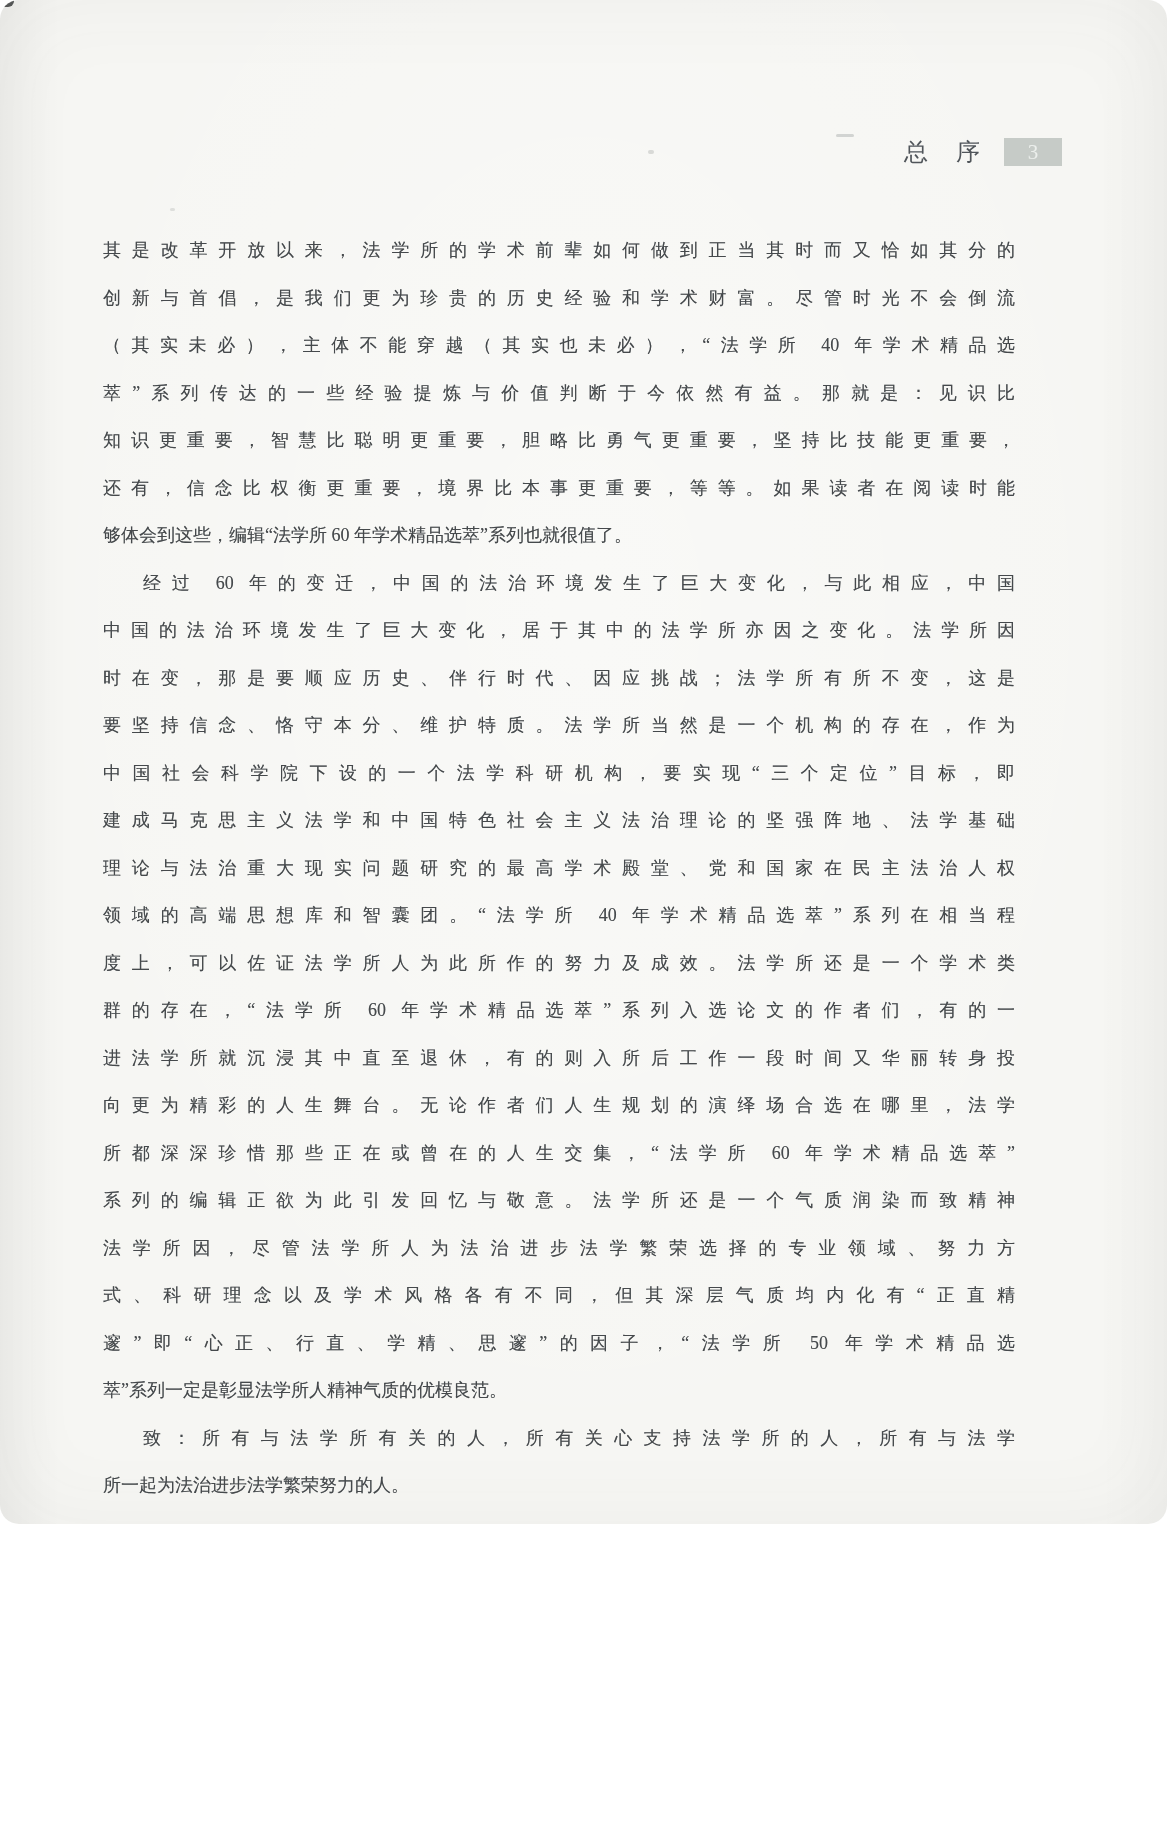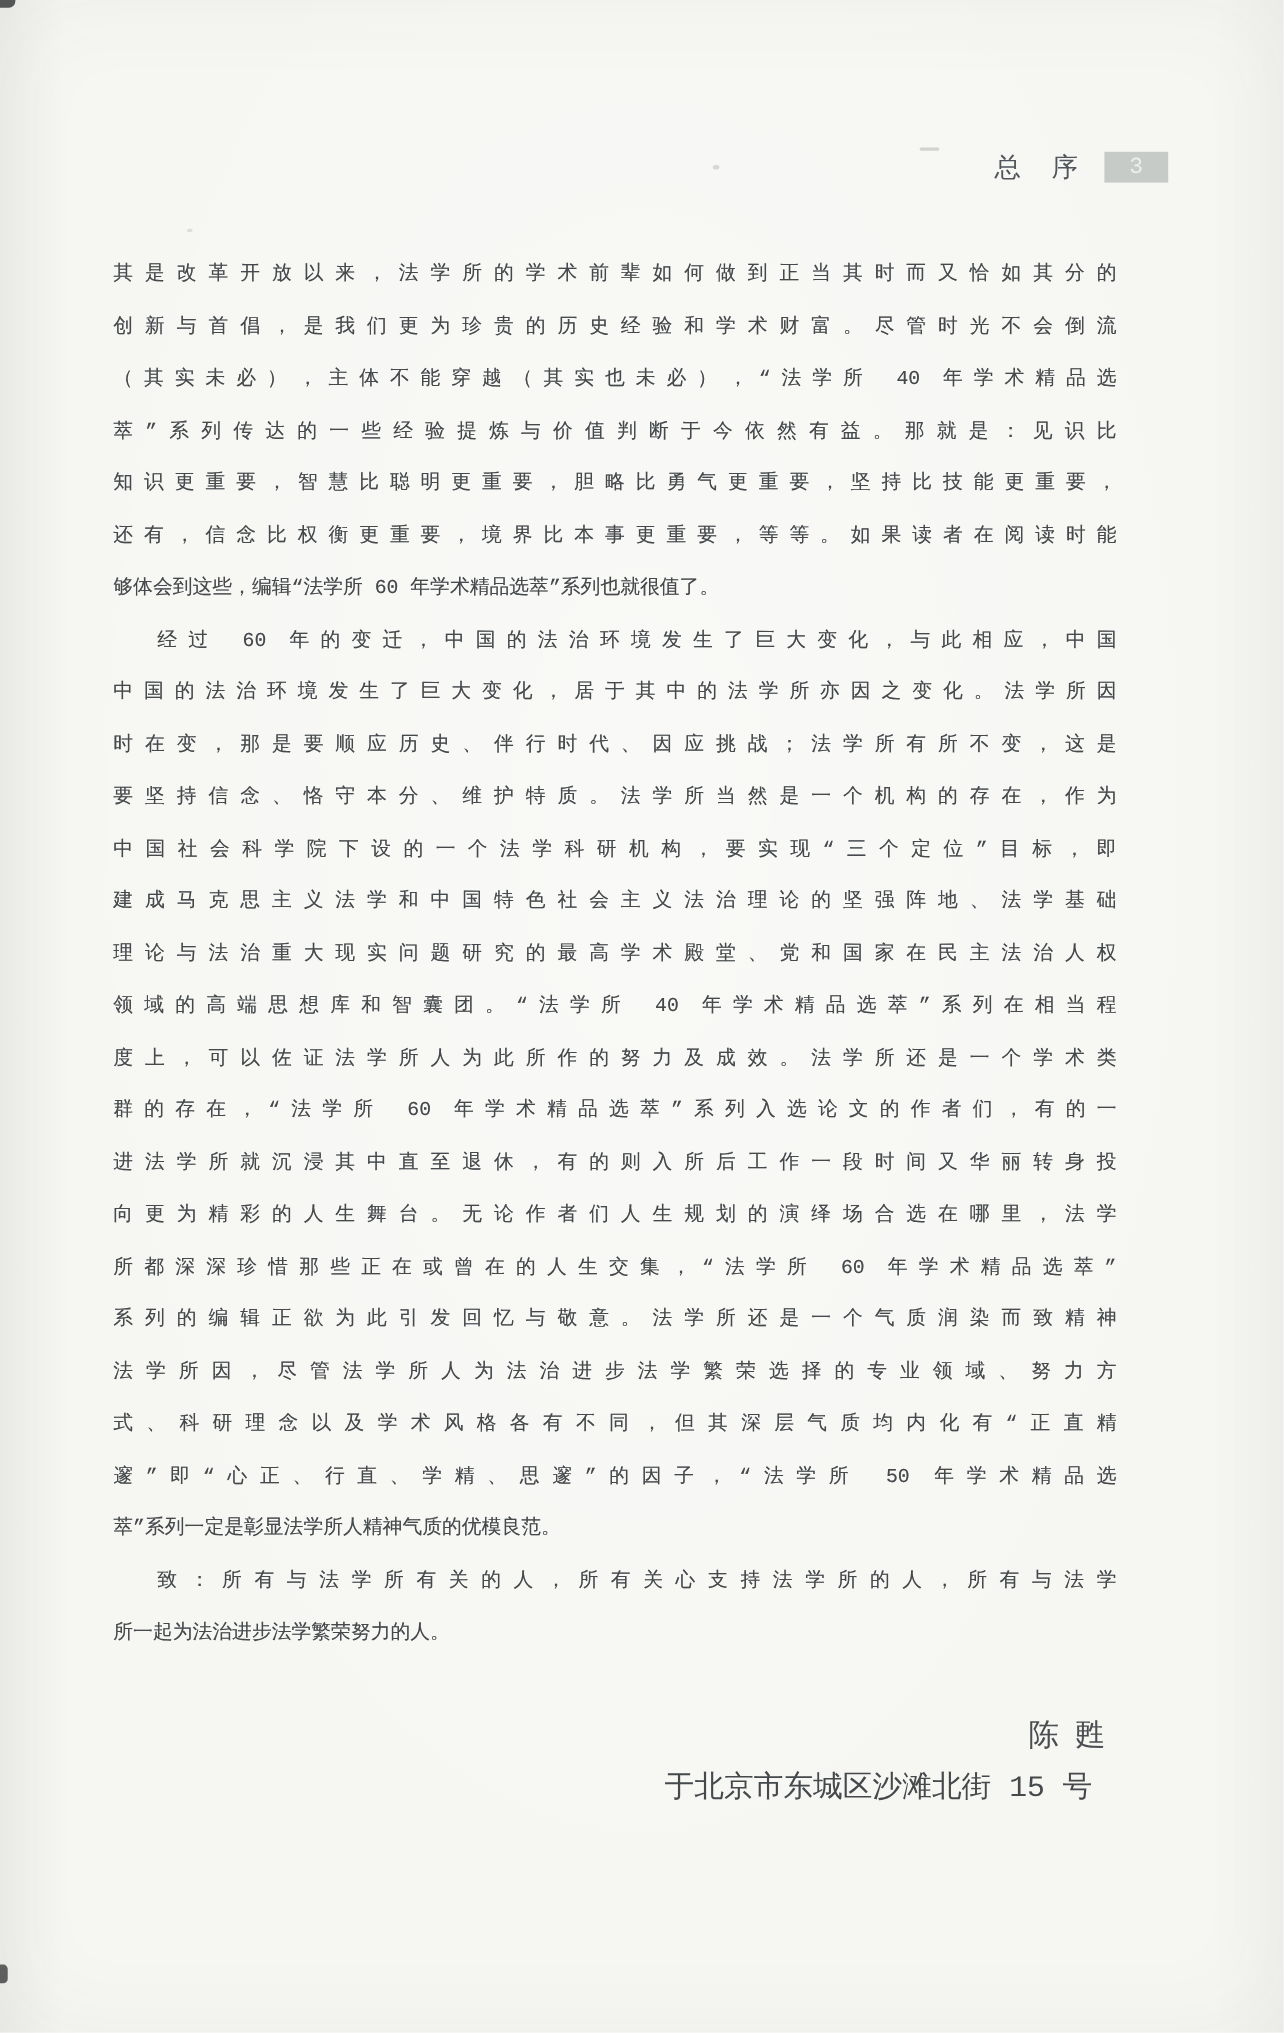--- a/index.html
+++ b/index.html
@@ -1,28 +1,29 @@
 <!DOCTYPE html>
 <html lang="zh"><head>
 <meta charset="utf-8">
 <style>
   html, body { margin: 0; padding: 0; background: #ffffff; }
   .page {
     position: relative;
     width: 1167px;
-    height: 1848px;
+    height: 1524px;
     margin: 0 auto;
     background:
       radial-gradient(ellipse at 50% 40%, rgba(255,255,255,0.35), rgba(0,0,0,0) 70%),
       linear-gradient(90deg, rgba(0,0,0,0.035), rgba(0,0,0,0) 60px, rgba(0,0,0,0) 1100px, rgba(0,0,0,0.02)),
       #f6f6f3;
     box-shadow: inset 0 0 90px rgba(80,82,80,0.05);
     overflow: hidden;
-    font-family: Liberation Mono, monospace;
+    font-family: Liberation Serif, serif;
     color: #45494c;
+    border-radius: 19px;
   }
 
   
   .page-header {
     position: absolute;
     top: 136px;
     right: 105px;
     display: flex;
     align-items: center;
     gap: 22px;

